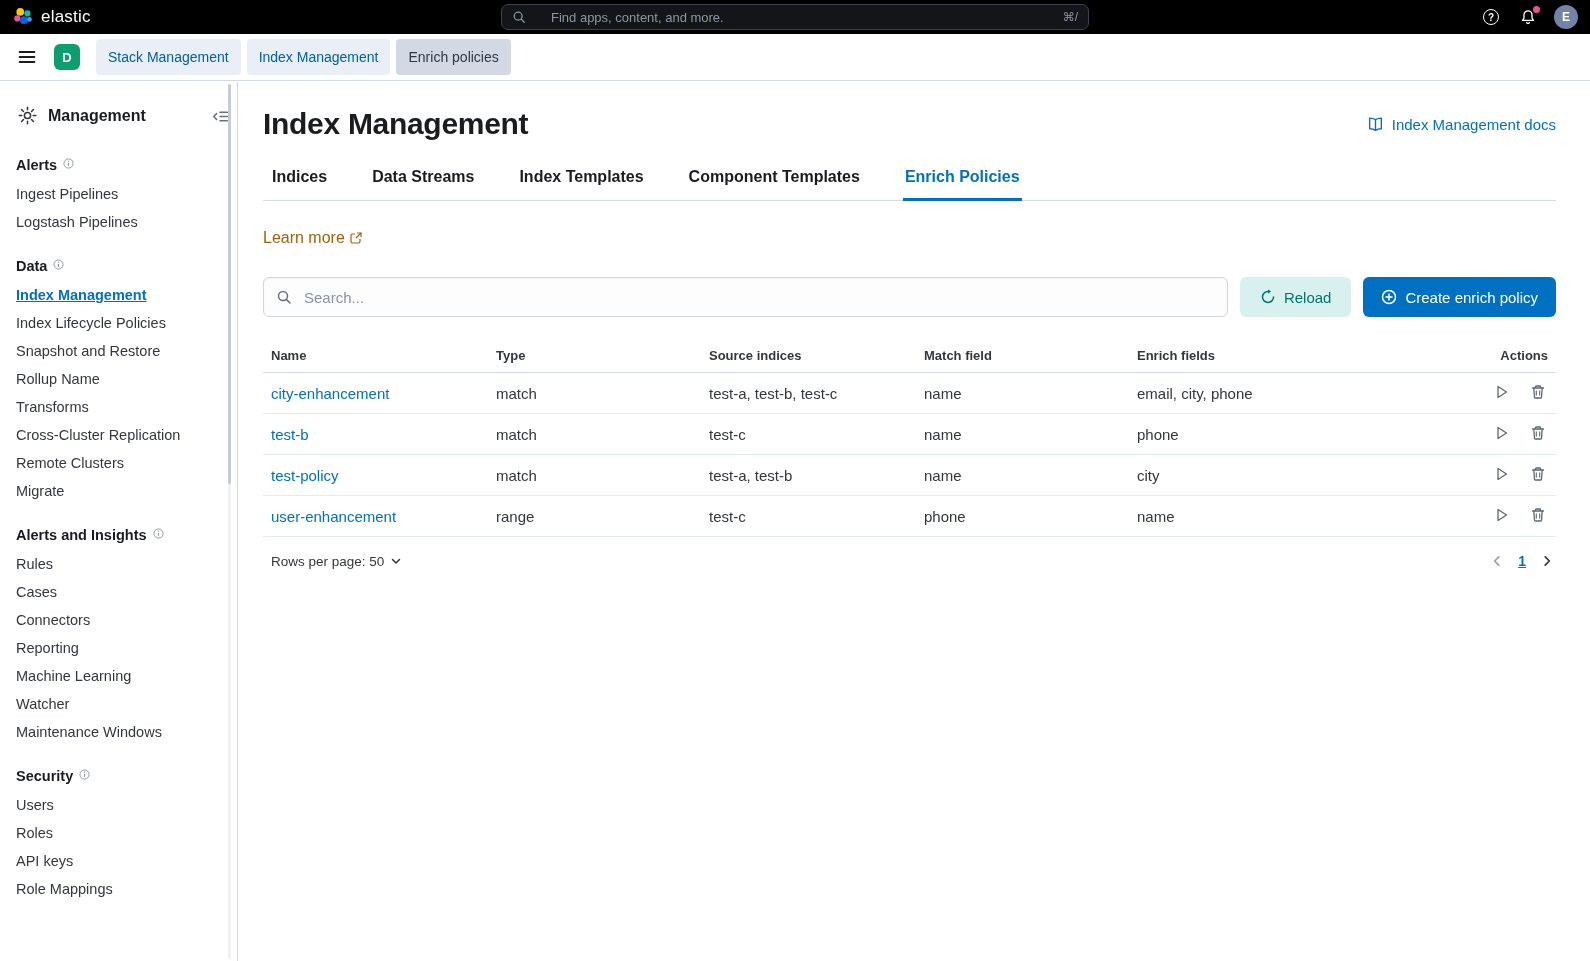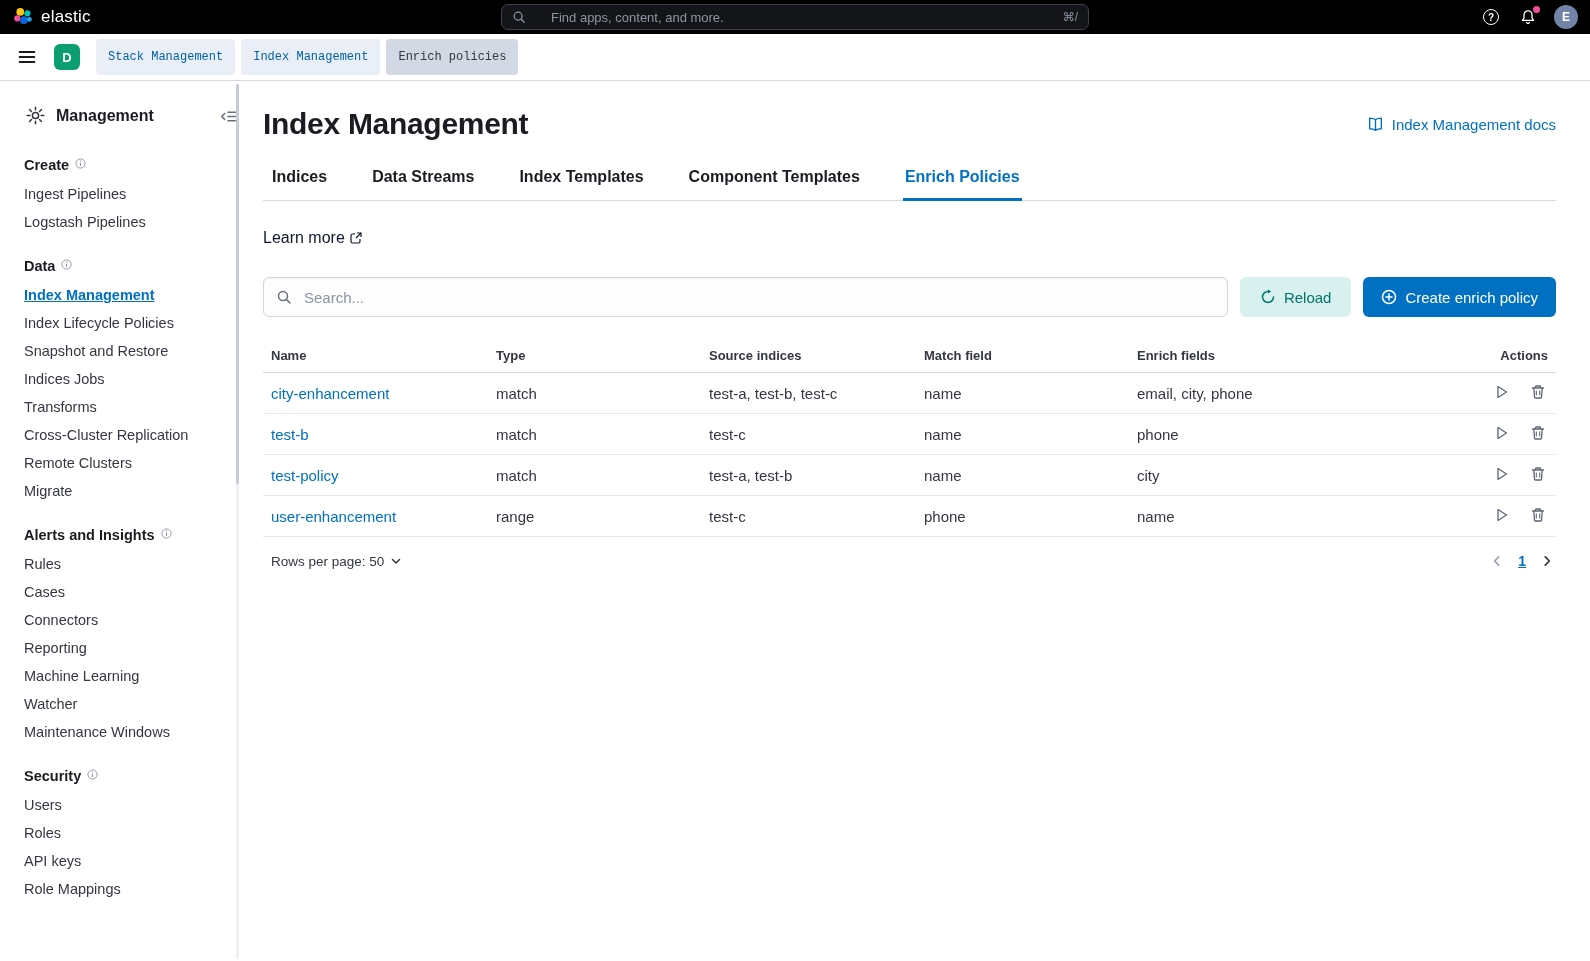--- a/index.html
+++ b/index.html
@@ -29,26 +29,26 @@
   .badge-dot { position: absolute; top: 0; right: -1px; width: 7px; height: 7px; border-radius: 50%; background: #f04e98; }
   .avatar { width: 24px; height: 24px; border-radius: 50%; background: #7283a7; color: #fff; font-size: 12px; font-weight: 600;
     display: flex; align-items: center; justify-content: center; border: none; padding: 0; }
 
   
   .crumb-bar { height: 47px; background: #fff; border-bottom: 1px solid #d3dae6; display: flex; align-items: center; padding: 0 14px; }
   .hamburger { background: none; border: none; padding: 4px; margin-right: 14px; color: #1a1c21; display: flex; }
   .space-badge { width: 26px; height: 26px; border-radius: 6px; background: #0b9e6f; color: #fff; font-weight: 700; font-size: 13px;
     display: flex; align-items: center; justify-content: center; border: none; margin-right: 16px; }
   .crumbs { display: flex; align-items: center; gap: 6px; }
-  .crumb { height: 36px; display: flex; align-items: center; padding: 0 12px; border-radius: 4px; font-size: 12px; font-family: Liberation Mono, monospace; }
+  .crumb { height: 36px; display: flex; align-items: center; padding: 0 12px; border-radius: 4px; font-size: 14px; }
   .crumb.link { background: #e9eef7; color: #0061a6; }
   .crumb.current { background: #d3d9e4; color: #343741; }
 
   
-  .sidebar { position: absolute; top: 82px; left: 8px; bottom: 0; width: 238px; background: #fff;
+  .sidebar { position: absolute; top: 82px; left: 0; bottom: 0; width: 238px; background: #fff;
     border-right: 1px solid #d3dae6; padding: 16px 18px 16px 16px; }
   .side-scroll-track { position: absolute; right: 6px; top: 2px; bottom: 2px; width: 3px; background: #f0f1f4; border-radius: 2px; }
   .side-scroll-thumb { position: absolute; right: 6px; top: 2px; width: 3px; height: 400px; background: #c6ccd7; border-radius: 2px; }
   .side-header { display: flex; align-items: center; gap: 11px; position: relative; padding: 8px 0 10px 2px; }
   .side-header .gear { color: #343741; display: flex; }
   .side-title { font-size: 16px; font-weight: 700; color: #1a1c21; }
   .collapse-btn { position: absolute; right: -12px; top: 8px; background: #fff; border: none; color: #69707d; padding: 2px; display: flex; }
   .nav-section { margin-top: 22px; }
   .nav-section:first-of-type { margin-top: 12px; }
   .nav-heading { font-size: 14.5px; font-weight: 700; color: #1a1c21; display: flex; align-items: center; gap: 6px; margin-bottom: 7px; }
@@ -59,21 +59,21 @@
   
   .main { position: absolute; left: 239px; top: 82px; right: 0; bottom: 0; background: #fff; padding: 24px 34px 0 24px; overflow: hidden; }
   .page-header { display: flex; align-items: flex-start; justify-content: space-between; }
   .page-title { font-size: 30px; font-weight: 700; color: #1a1c21; letter-spacing: -.3px; margin: 0; line-height: 36px; }
   .docs-link { display: flex; align-items: center; gap: 8px; color: #0071c2; font-size: 15px; margin-top: 10px; }
   .tabs { display: flex; gap: 34px; margin-top: 20px; border-bottom: 1px solid #d3dae6; }
   .tab { font-size: 16px; font-weight: 700; color: #1a1c21; padding: 6px 2px 12px; border: none; background: none;
     border-bottom: 3px solid transparent; margin-bottom: -1px; margin-left: 7px; }
   .tab.active { color: #0071c2; border-bottom-color: #0071c2; }
   .desc { margin-top: 25px; font-size: 16px; color: #343741; line-height: 24px; }
-  .desc .learn-more { color: #0f172a; display: inline-flex; align-items: center; gap: 5px; }
+  .desc .learn-more { color: #a16207; display: inline-flex; align-items: center; gap: 5px; }
   .toolbar { display: flex; gap: 12px; margin-top: 27px; }
   .search-box { flex: 1; height: 40px; border: 1px solid #d0d7e2; border-radius: 6px; background: #fdfdfe;
     display: flex; align-items: center; padding: 0 12px; gap: 10px; color: #69707d; box-shadow: inset 0 1px 2px rgba(0,0,0,.04); }
   .search-box input { border: none; outline: none; background: transparent; flex: 1; font-size: 15px; color: #343741; font-family: inherit; }
   .search-box input::placeholder { color: #8b93a3; }
   .btn { height: 40px; border-radius: 6px; border: none; display: flex; align-items: center; gap: 8px; font-size: 15px; font-weight: 500; }
   .btn-reload { background: #d8f1ee; color: #00756b; padding: 0 20px; }
   .btn-create { background: #0071c2; color: #fff; padding: 0 18px; }
 
   table.policies { width: 100%; border-collapse: collapse; margin-top: 22px; }
@@ -168,21 +168,21 @@
     <button class="collapse-btn">
       <svg width="17" height="17" viewBox="0 0 16 16">
           <path d="M7.5 4h7M7.5 8h7M7.5 12h7" stroke="currentColor" stroke-width="1.4" stroke-linecap="round"></path>
           <path d="M4.3 5.3L1.6 8l2.7 2.7" fill="none" stroke="currentColor" stroke-width="1.4" stroke-linecap="round" stroke-linejoin="round"></path>
         </svg>
     </button>
   </div>
 
   <div class="nav-section">
     <div class="nav-heading">
-      <span>Create</span>
+      <span>Alerts</span>
       <span class="info">
           <svg width="11" height="11" viewBox="0 0 12 12">
             <circle cx="6" cy="6" r="5" fill="none" stroke="currentColor" stroke-width="1"></circle>
             <line x1="6" y1="5.3" x2="6" y2="8.6" stroke="currentColor" stroke-width="1.2"></line>
             <circle cx="6" cy="3.4" r=".8" fill="currentColor"></circle>
           </svg>
         </span>
     </div>
     <a class="nav-item">Ingest Pipelines</a>
     <a class="nav-item">Logstash Pipelines</a>
@@ -195,21 +195,21 @@
           <svg width="11" height="11" viewBox="0 0 12 12">
             <circle cx="6" cy="6" r="5" fill="none" stroke="currentColor" stroke-width="1"></circle>
             <line x1="6" y1="5.3" x2="6" y2="8.6" stroke="currentColor" stroke-width="1.2"></line>
             <circle cx="6" cy="3.4" r=".8" fill="currentColor"></circle>
           </svg>
         </span>
     </div>
     <a class="nav-item active">Index Management</a>
     <a class="nav-item">Index Lifecycle Policies</a>
     <a class="nav-item">Snapshot and Restore</a>
-    <a class="nav-item">Indices Jobs</a>
+    <a class="nav-item">Rollup Name</a>
     <a class="nav-item">Transforms</a>
     <a class="nav-item">Cross-Cluster Replication</a>
     <a class="nav-item">Remote Clusters</a>
     <a class="nav-item">Migrate</a>
   </div>
 
   <div class="nav-section">
     <div class="nav-heading">
       <span>Alerts and Insights</span>
       <span class="info">

